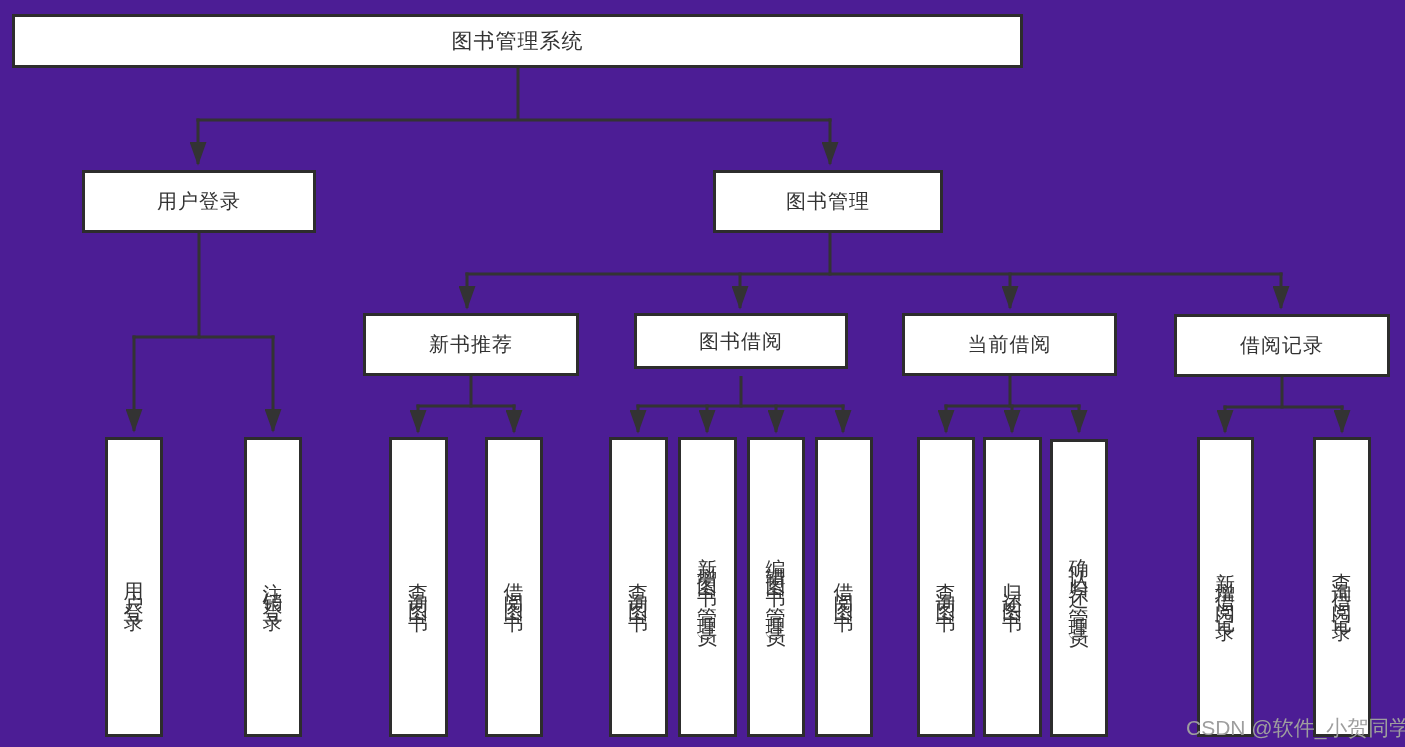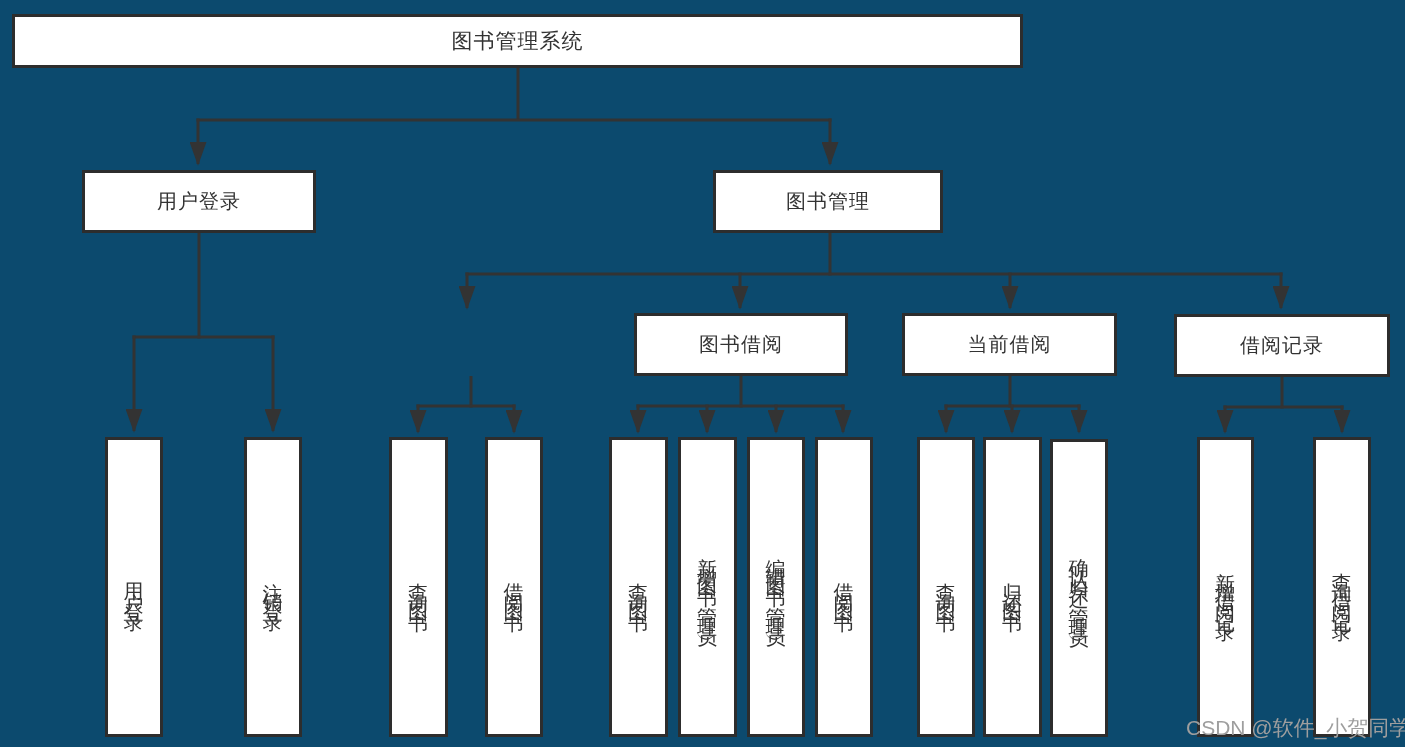--- a/index.html
+++ b/index.html
@@ -4,21 +4,21 @@
 <style>
   html, body {
     margin: 0;
     padding: 0;
     background: #ffffff;
   }
   .canvas {
     position: relative;
     width: 1405px;
     height: 747px;
-    background: #0c4a6e;
+    background: #4c1d95;
     font-family: "Liberation Sans", "DejaVu Sans", sans-serif;
     overflow: hidden;
   }
   .connectors {
     position: absolute;
     left: 0;
     top: 0;
   }
   .node {
     position: absolute;
@@ -114,21 +114,24 @@
     <span>图书管理系统</span>
   </div>
 
   <div class="node h" style="left:82px; top:170px; width:234px; height:63px">
     <span>用户登录</span>
   </div>
   <div class="node h" style="left:713px; top:170px; width:230px; height:63px">
     <span>图书管理</span>
   </div>
 
-  <div class="node h" style="left:634px; top:313px; width:214px; height:63px">
+  <div class="node h" style="left:363px; top:313px; width:216px; height:63px">
+    <span>新书推荐</span>
+  </div>
+  <div class="node h" style="left:634px; top:313px; width:214px; height:56px">
     <span>图书借阅</span>
   </div>
   <div class="node h" style="left:902px; top:313px; width:215px; height:63px">
     <span>当前借阅</span>
   </div>
   <div class="node h" style="left:1174px; top:314px; width:216px; height:63px">
     <span>借阅记录</span>
   </div>
 
   <div class="node v" style="left:105px; top:437px; width:58px; height:300px">

